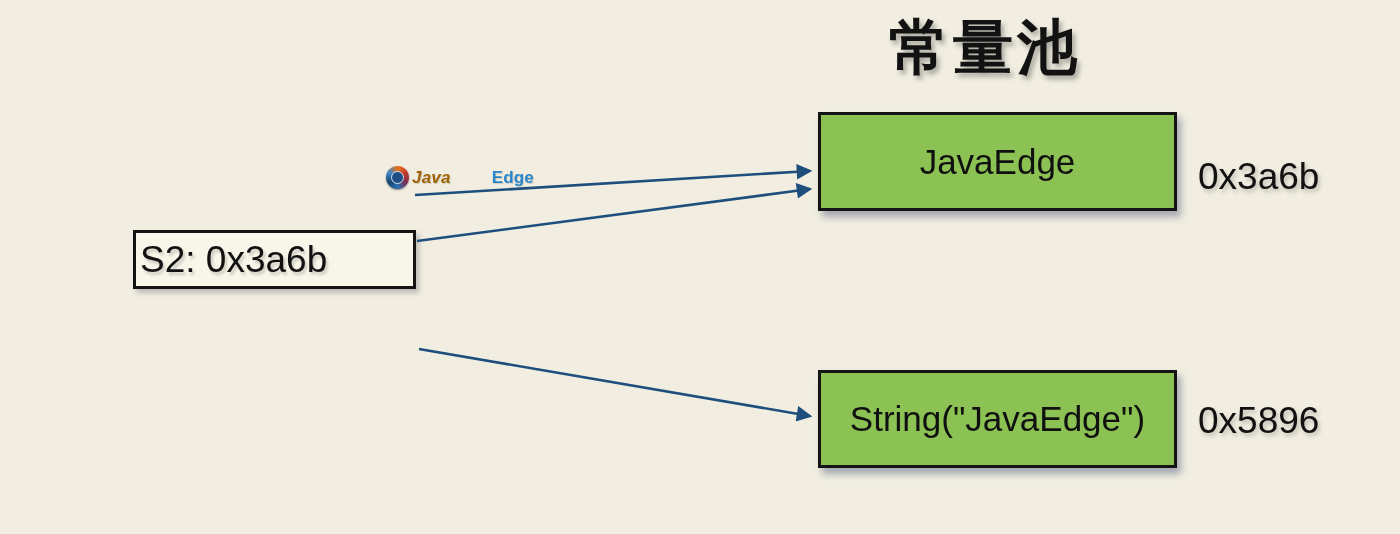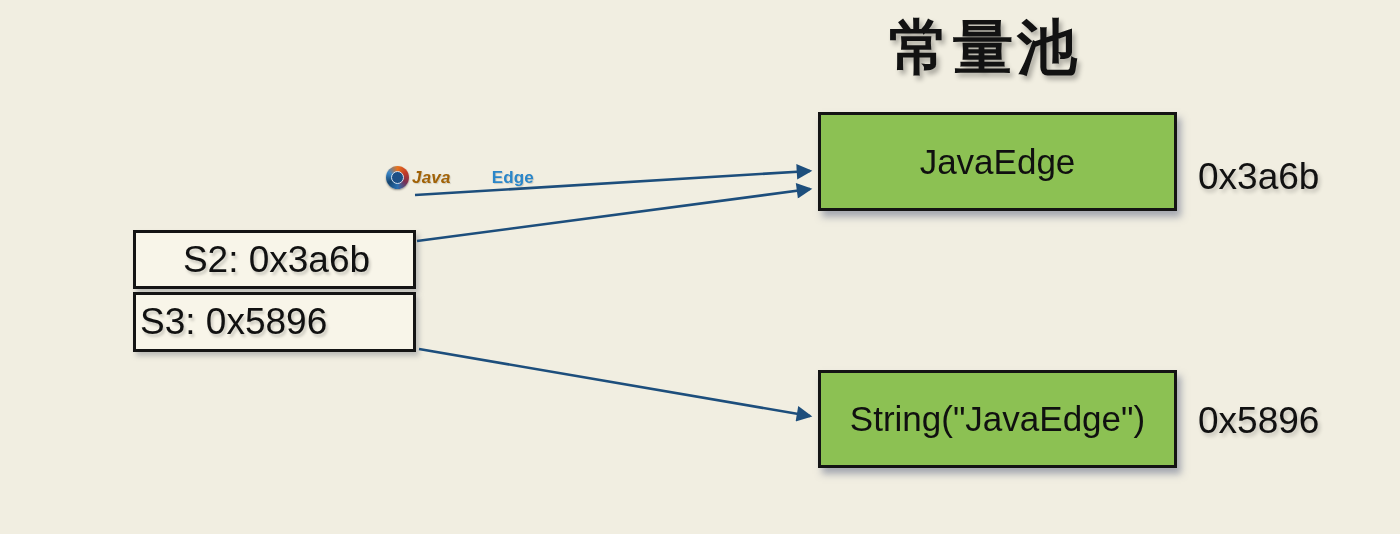--- a/index.html
+++ b/index.html
@@ -37,21 +37,21 @@
     border: 3px solid #141414;
     box-shadow: 3px 4px 5px rgba(90,95,110,0.35);
     display: flex;
     align-items: center;
     padding-left: 4px;
     font-size: 37px;
     color: #111111;
   }
   .sbox .lbl { text-shadow: 2px 3px 3px rgba(0,0,0,0.18); white-space: nowrap; }
   #sbox-s1 { top: 166px; height: 61px; }
-  #sbox-s2 { top: 230px; height: 59px; justify-content: center; }
+  #sbox-s2 { top: 230px; height: 59px; }
   #sbox-s3 { top: 292px; height: 60px; }
   .gbox {
     position: absolute;
     left: 818px;
     width: 359px;
     box-sizing: border-box;
     background: #8cc153;
     border: 3px solid #141414;
     box-shadow: 4px 6px 7px rgba(90,100,130,0.50);
     display: flex;
@@ -119,23 +119,20 @@
 </head>
 <body>
 
 <div class="canvas">
 
   <div class="title">常量池</div>
 
   <div class="sbox" id="sbox-s2">
     <span class="lbl">S2: 0x3a6b</span>
   </div>
-  <div class="sbox" id="sbox-s3">
-    <span class="lbl">S3: 0x5896</span>
-  </div>
 
   <div class="gbox" id="gbox-javaedge">
     <span class="lbl">JavaEdge</span>
   </div>
   <div class="gbox" id="gbox-string">
     <span class="lbl">String("JavaEdge")</span>
   </div>
 
   <div class="addr" id="addr-1">0x3a6b</div>
   <div class="addr" id="addr-2">0x5896</div>

